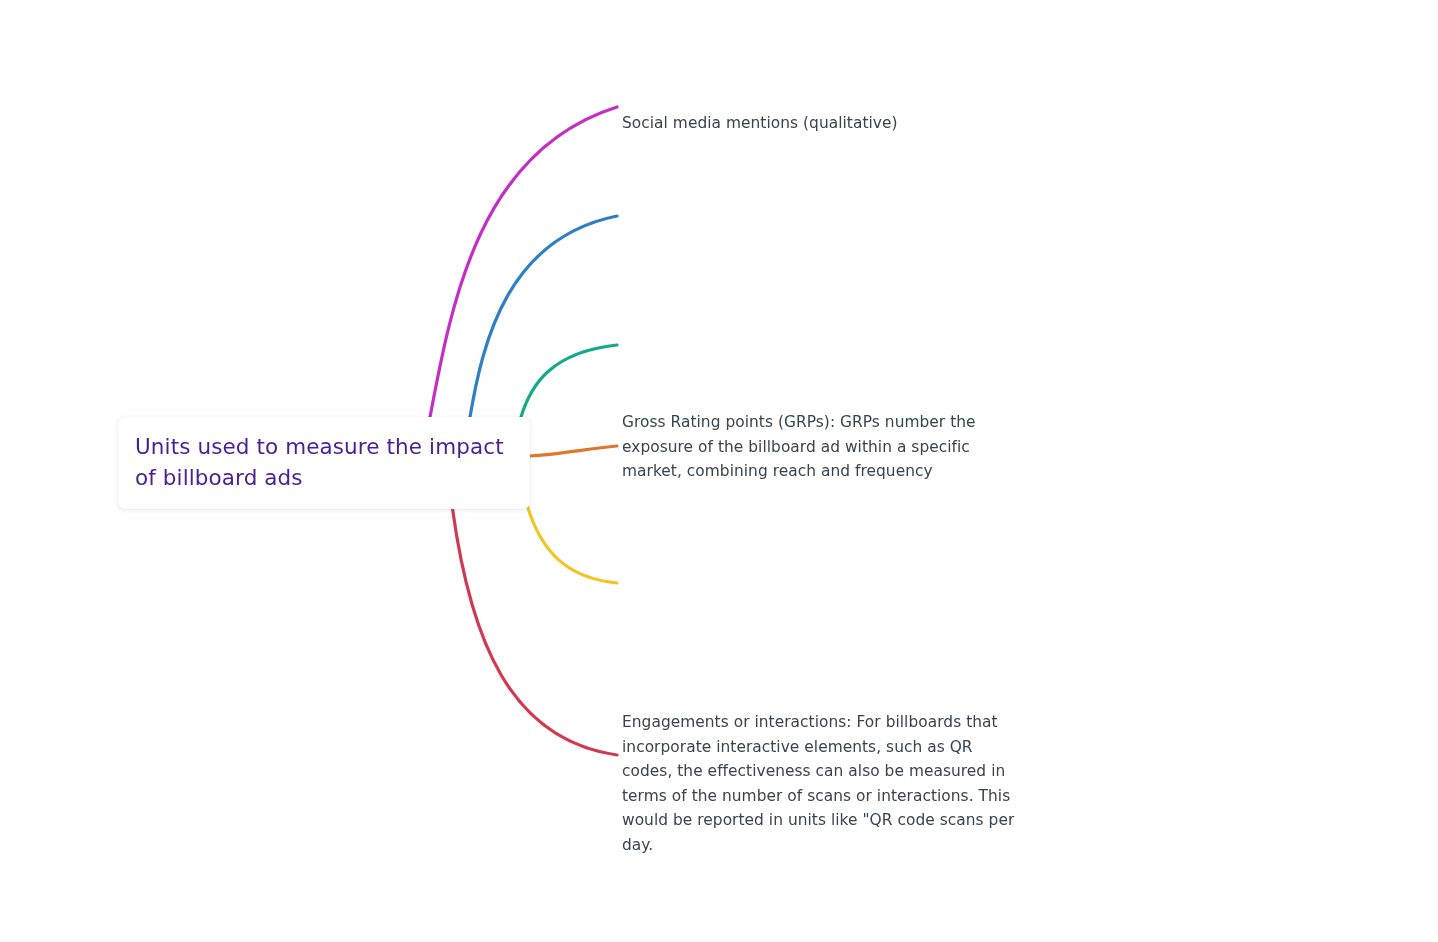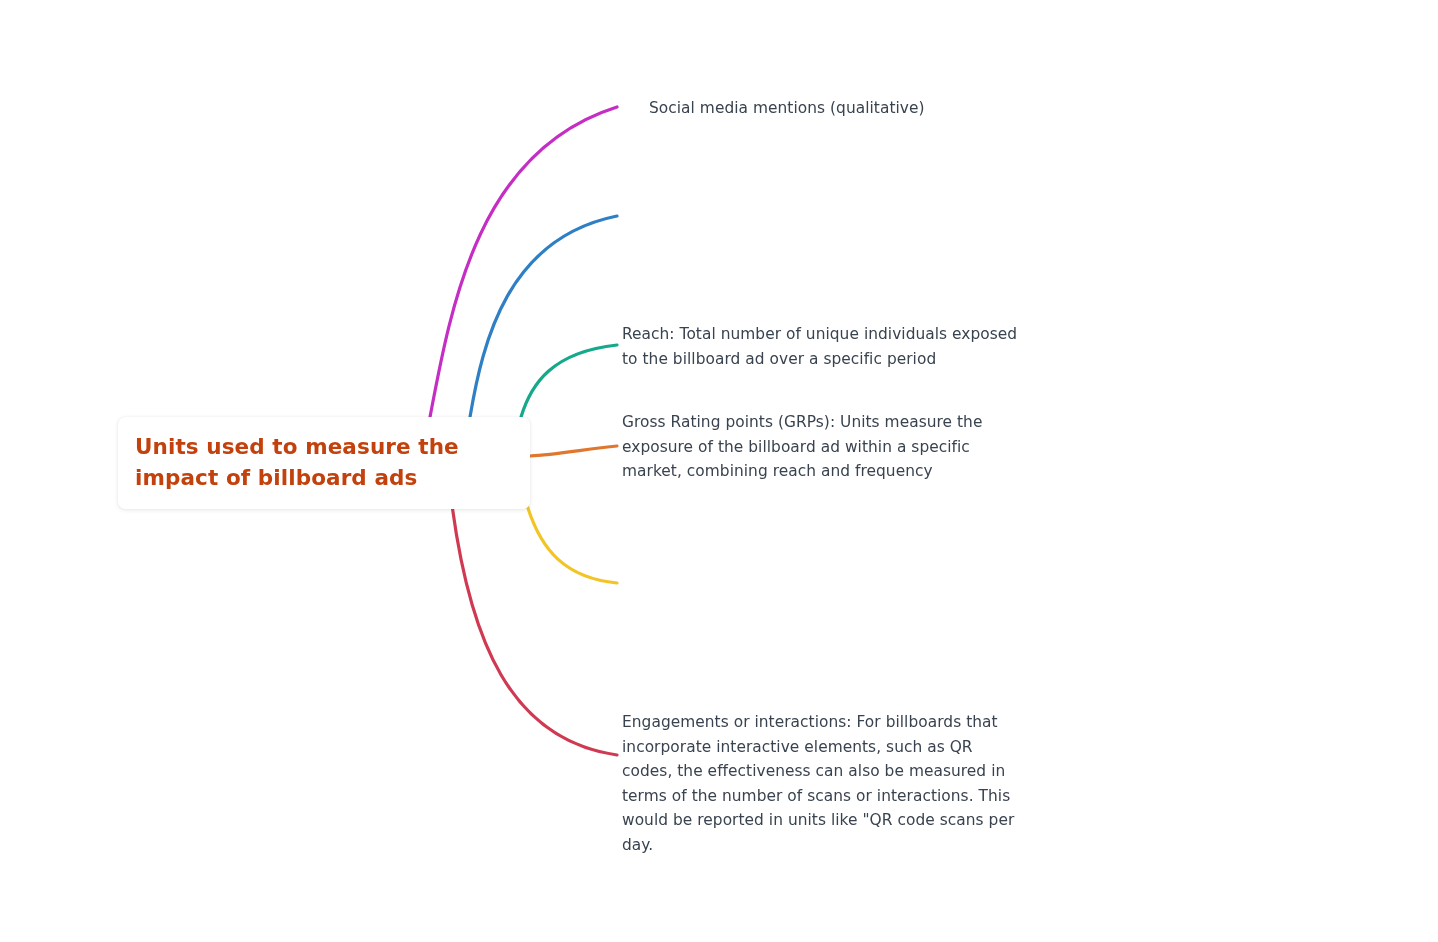--- a/index.html
+++ b/index.html
@@ -41,35 +41,35 @@
     box-shadow: 0 1px 4px rgba(60, 70, 85, 0.13),
                 0 0 1px rgba(60, 70, 85, 0.10);
     display: flex;
     align-items: center;
     padding: 14px 24px 16px 17px;
     z-index: 5;
   }
   #root-node-label {
     font-size: 21.5px;
     line-height: 31px;
-    color: #c2410c;
+    color: #4c1d95;
     letter-spacing: 0.1px;
-    font-weight: 700;
+    font-weight: 400;
   }
   .leaf {
     position: absolute;
     left: 622px;
     width: 400px;
     font-size: 15.4px;
     line-height: 24.6px;
     color: #39434f;
     letter-spacing: 0.05px;
     z-index: 4;
   }
-  #leaf-0 { top: 96px;  width: 400px; margin-left: 27px; }
+  #leaf-0 { top: 111px;  width: 400px; }
   #leaf-1 { top: 159px; width: 398px; }
   #leaf-2 { top: 322px; width: 398px; }
   #leaf-3 { top: 410px; width: 378px; }
   #leaf-4 { top: 523px; width: 392px; }
   #leaf-5 { top: 710px; width: 398px; }
 </style>
 </head>
 <body>
 
 <div id="canvas">
@@ -81,17 +81,16 @@
     <path class="branch-path" d="M 530 456 C 556 455 586 449 617 446" stroke="#e0772f"></path>
     <path class="branch-path" d="M 527 505 C 541 551 566 578 617 583" stroke="#f2c425"></path>
     <path class="branch-path" d="M 452 505 C 470 640 510 740 617 755" stroke="#cf3a52"></path>
   </svg>
 
   <div id="root-node">
     <span id="root-node-label">Units used to measure the impact of billboard ads</span>
   </div>
 
   <div class="leaf" id="leaf-0">Social media mentions (qualitative)</div>
-  <div class="leaf" id="leaf-2">Reach: Total number of unique individuals exposed to the billboard ad over a specific period</div>
-  <div class="leaf" id="leaf-3">Gross Rating points (GRPs): Units measure the exposure of the billboard ad within a specific market, combining reach and frequency</div>
+  <div class="leaf" id="leaf-3">Gross Rating points (GRPs): GRPs number the exposure of the billboard ad within a specific market, combining reach and frequency</div>
   <div class="leaf" id="leaf-5">Engagements or interactions: For billboards that incorporate interactive elements, such as QR codes, the effectiveness can also be measured in terms of the number of scans or interactions. This would be reported in units like "QR code scans per day.</div>
 
 </div>
 
 </body></html>

